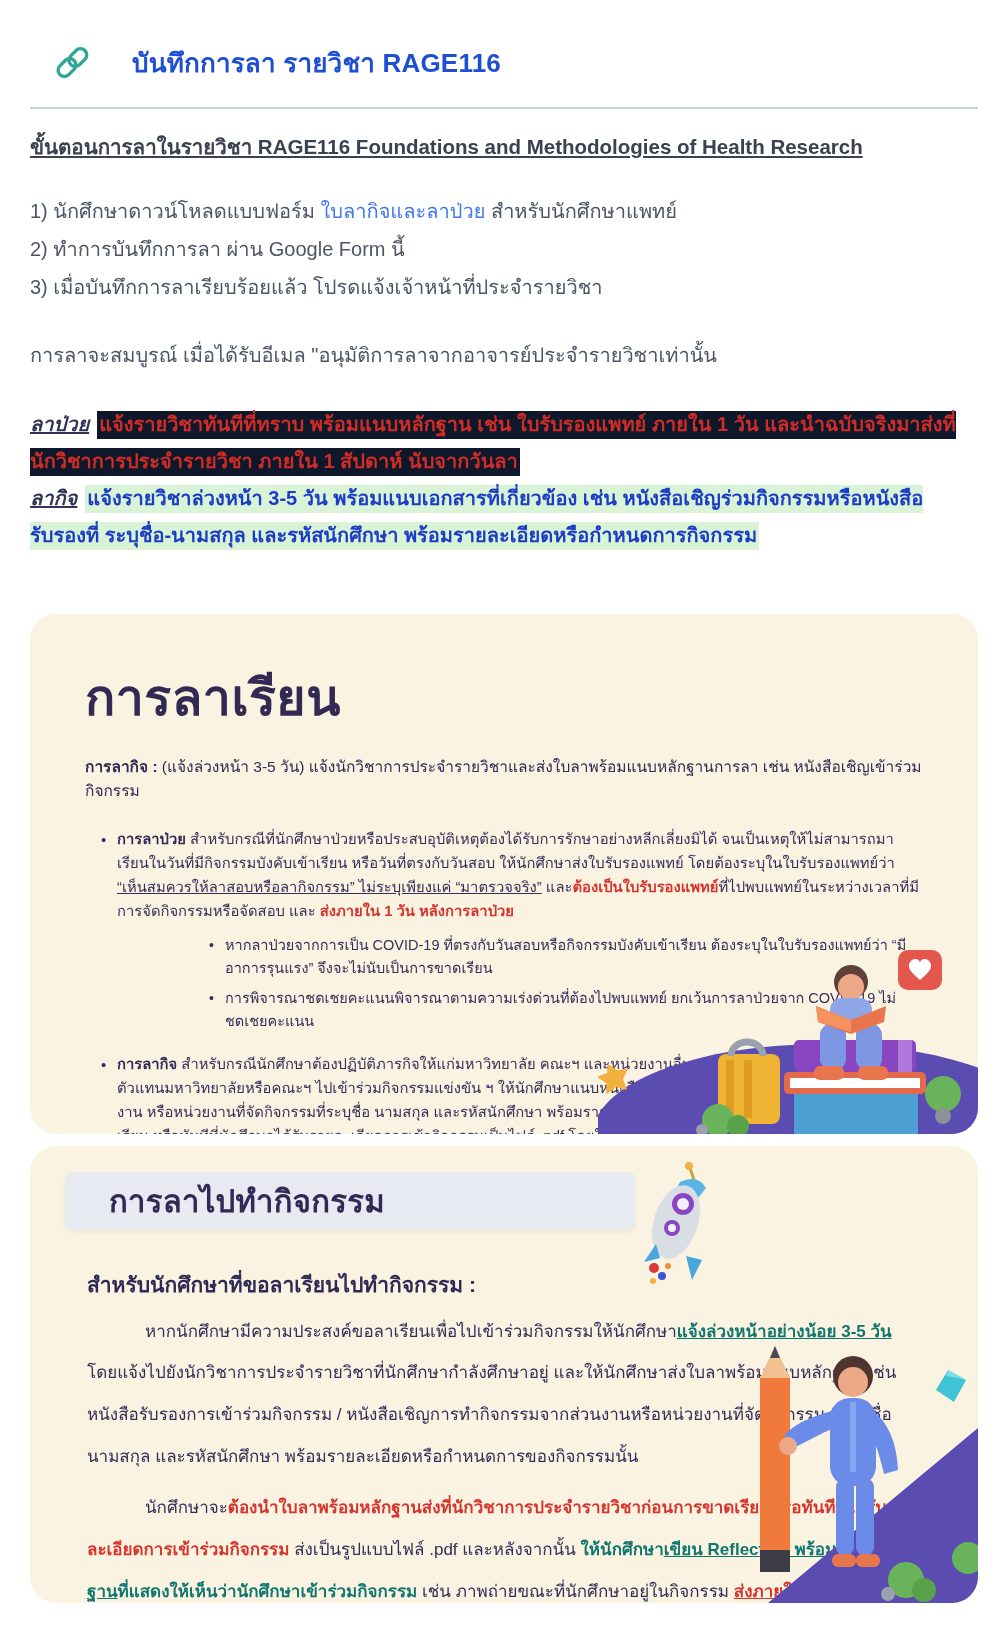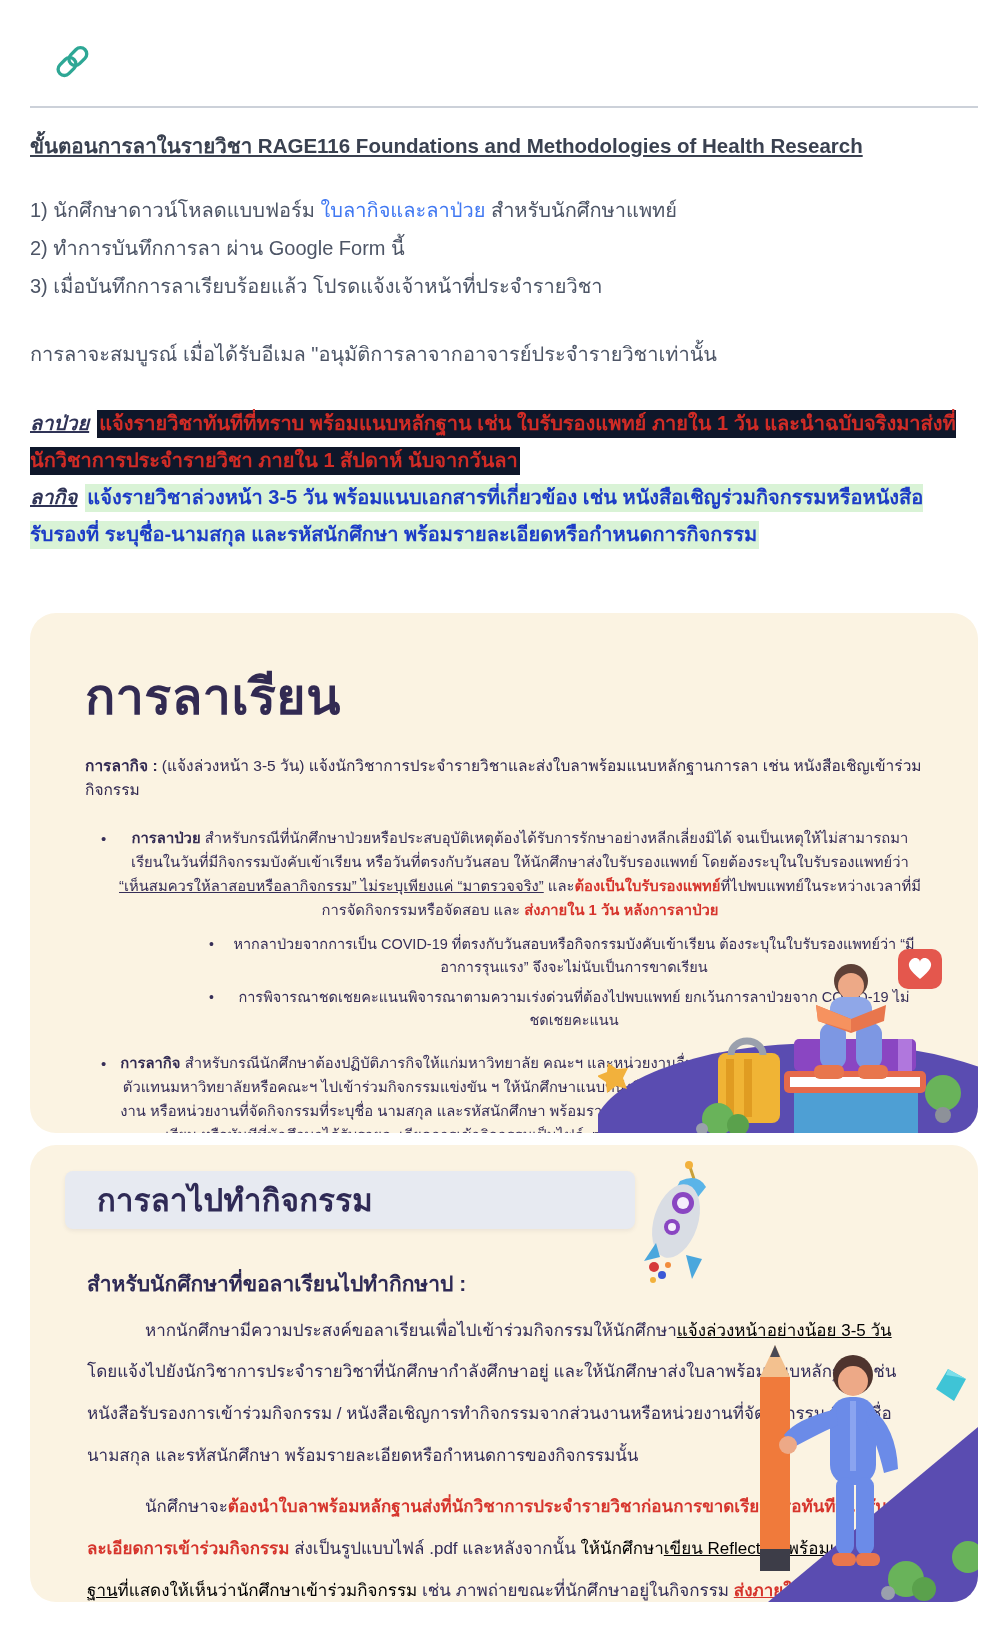--- a/index.html
+++ b/index.html
@@ -33,61 +33,62 @@
   .card{
     position:relative;margin:0 30px;background:#fbf3e2;border-radius:26px;
     overflow:hidden;box-sizing:border-box;color:#362e58;
   }
   .card1{margin-top:60px;height:520px;padding:44px 55px 0 55px;}
   .card1-title{font-size:50px;font-weight:800;color:#322a52;margin:0 0 18px 0;letter-spacing:.5px;}
   .card-intro-line{margin:0;font-size:15.5px;line-height:1.6;color:#322a52;}
   .card-intro-line b{font-weight:bold;}
 
   .bullets{list-style:none;margin:24px 0 0 0;padding:0 0 0 16px;}
-  .bullets>li{position:relative;padding-left:16px;margin:10px 0 20px 0;font-size:14.8px;line-height:1.62;text-align:center;}
+  .bullets>li{position:relative;padding-left:16px;margin:10px 0 20px 0;font-size:14.8px;line-height:1.62;}
   .bullets>li::before{content:"•";position:absolute;left:0;top:0;color:#362e58;font-size:15px;}
   .b-label{font-weight:bold;color:#322a52;}
   .u{text-decoration:underline;}
   .red{color:#d6342c;font-weight:bold;}
   .sub-bullets{list-style:none;margin:10px 0 0 92px;padding:0;}
   .sub-bullets>li{position:relative;padding-left:16px;margin:0 0 6px 0;font-size:14.5px;line-height:1.6;}
   .sub-bullets>li::before{content:"•";position:absolute;left:0;top:0;color:#362e58;font-size:14px;}
 
   .reading-illustration{position:absolute;right:0;bottom:0;width:380px;height:190px;}
 
   
   .card2{margin-top:12px;height:457px;padding:26px 55px 0 35px;}
   .banner{
     position:relative;background:#e7eaf1;border-radius:8px;width:570px;height:58px;
-    display:flex;align-items:center;padding-left:32px;box-sizing:border-box;
+    display:flex;align-items:center;padding-left:44px;box-sizing:border-box;
     box-shadow:0 2px 4px rgba(60,60,90,.08);
   }
   .banner-text{font-size:31px;font-weight:800;color:#2f2a55;letter-spacing:.3px;}
   .rocket-icon{position:absolute;left:598px;top:14px;width:100px;height:130px;}
 
   .activity-sub{margin:38px 0 0 22px;font-size:21px;font-weight:800;color:#2f2a55;}
   .para{margin:10px 0 0 22px;font-size:17px;line-height:2.45;color:#332d58;max-width:880px;}
   .para.indent{text-indent:58px;}
-  .bold{font-weight:normal;color:#000000;text-align:right;}
+  .bold{font-weight:bold;color:#0f766e;text-align:right;}
   .red-u{color:#d6342c;font-weight:bold;text-decoration:underline;}
 
   .pencil-illustration{position:absolute;right:0;bottom:0;width:330px;height:285px;}
 </style>
 </head>
 <body>
 
 <div class="page">
 
   <div class="header">
     <svg class="link-icon" viewBox="0 0 48 48" aria-hidden="true">
       <g fill="none" stroke="#2ea795" stroke-width="4" stroke-linecap="round">
         <rect x="6" y="22" width="24" height="15" rx="7.5" transform="rotate(-45 18 29.5)"></rect>
         <rect x="19" y="10" width="24" height="15" rx="7.5" transform="rotate(-45 31 17.5)"></rect>
       </g>
     </svg>
+    <h1 class="page-title">บันทึกการลา รายวิชา RAGE116</h1>
   </div>
 
   <hr class="divider">
 
   <div class="intro">
     <p class="intro-heading">ขั้นตอนการลาในรายวิชา RAGE116 Foundations and Methodologies of Health Research</p>
 
     <p class="step"><span>1) นักศึกษาดาวน์โหลดแบบฟอร์ม </span><a class="step-link">ใบลากิจและลาป่วย</a><span> สำหรับนักศึกษาแพทย์</span></p>
     <p class="step">2) ทำการบันทึกการลา ผ่าน Google Form นี้</p>
     <p class="step">3) เมื่อบันทึกการลาเรียบร้อยแล้ว โปรดแจ้งเจ้าหน้าที่ประจำรายวิชา</p>
@@ -170,21 +171,21 @@
       <circle cx="44" cy="68" r="8" fill="#8a46c2"></circle>
       <circle cx="44" cy="68" r="4" fill="#f5eefc"></circle>
       <path d="M28 84 l-12 18 16 -4 z" fill="#4aa7dd"></path>
       <path d="M58 96 l6 24 10 -20 z" fill="#4aa7dd"></path>
       <circle cx="26" cy="108" r="5" fill="#d63a3a"></circle>
       <circle cx="34" cy="116" r="4" fill="#3a58d6"></circle>
       <circle cx="25" cy="121" r="3" fill="#f2b13c"></circle>
       <circle cx="40" cy="106" r="3" fill="#f28c3c"></circle>
     </svg>
 
-    <h3 class="activity-sub">สำหรับนักศึกษาที่ขอลาเรียนไปทำกิกษาป :</h3>
+    <h3 class="activity-sub">สำหรับนักศึกษาที่ขอลาเรียนไปทำกิจกรรม :</h3>
 
     <p class="para indent"><span>หากนักศึกษามีความประสงค์ขอลาเรียนเพื่อไปเข้าร่วมกิจกรรมให้นักศึกษา</span><span class="bold u">แจ้งล่วงหน้าอย่างน้อย 3-5 วัน </span><span>โดยแจ้งไปยังนักวิชาการประจำรายวิชาที่นักศึกษากำลังศึกษาอยู่ และให้นักศึกษาส่งใบลาพร้อมแนบหลักฐาน เช่น หนังสือรับรองการเข้าร่วมกิจกรรม / หนังสือเชิญการทำกิจกรรมจากส่วนงานหรือหน่วยงานที่จัดกิจกรรม ที่ระบุชื่อ นามสกุล และรหัสนักศึกษา พร้อมรายละเอียดหรือกำหนดการของกิจกรรมนั้น</span></p>
 
     <p class="para indent"><span>นักศึกษาจะ</span><span class="red">ต้องนำใบลาพร้อมหลักฐานส่งที่นักวิชาการประจำรายวิชาก่อนการขาดเรียนหรือทันทีที่ได้รับรายละเอียดการเข้าร่วมกิจกรรม</span><span> ส่งเป็นรูปแบบไฟล์ .pdf และหลังจากนั้น </span><span class="bold">ให้นักศึกษา</span><span class="bold u">เขียน Reflection พร้อมแนบหลักฐาน</span><span class="bold">ที่แสดงให้เห็นว่านักศึกษาเข้าร่วมกิจกรรม</span><span> เช่น ภาพถ่ายขณะที่นักศึกษาอยู่ในกิจกรรม </span><span class="red-u">ส่งภายใน 3-7 วัน   หลังจบกิจกรรม</span></p>
 
     <svg class="pencil-illustration" viewBox="0 0 330 285" aria-hidden="true">
       <polygon points="120,285 330,110 330,285" fill="#5a4cb1"></polygon>
 
       <polygon points="112,60 127,28 142,60" fill="#f3c18f"></polygon>
       <polygon points="122,40 127,28 132,40" fill="#4a4a55"></polygon>

